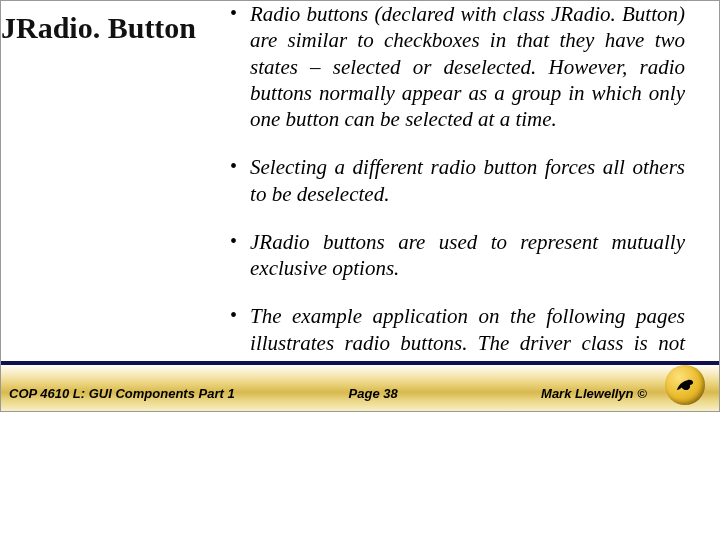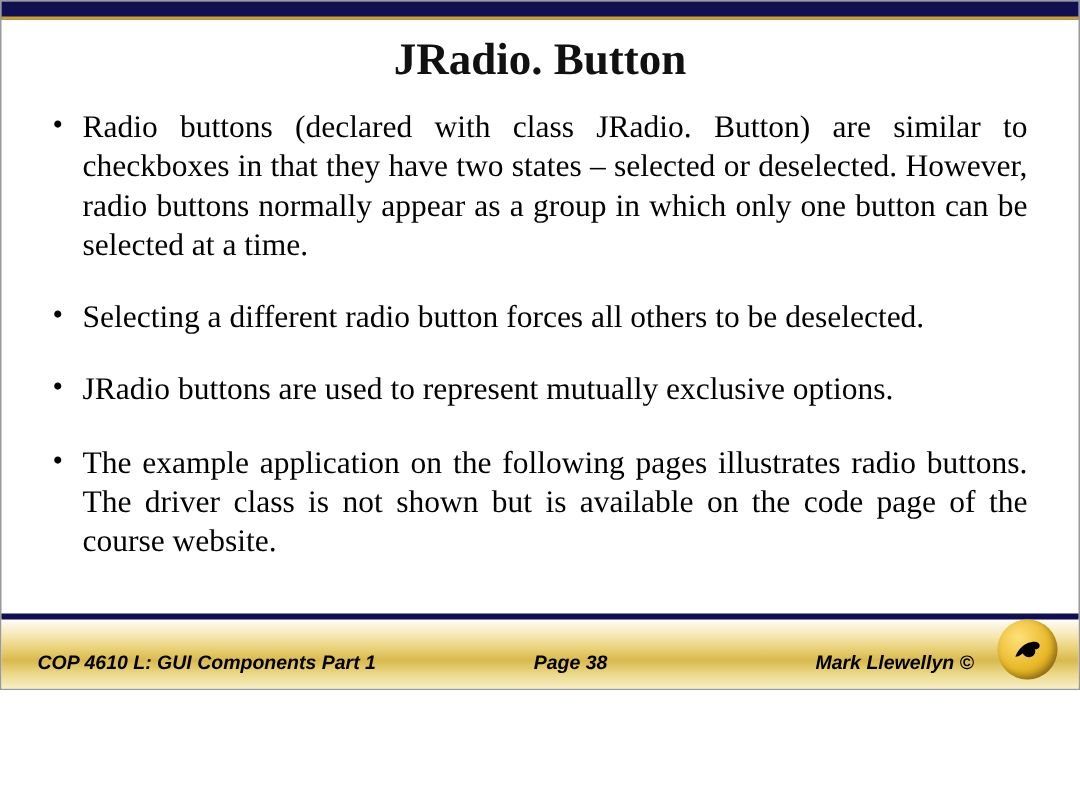--- a/index.html
+++ b/index.html
@@ -1,23 +1,23 @@
 <!DOCTYPE html>
 <html><head>
 <meta charset="utf-8">
 <style>
   * { margin: 0; padding: 0; box-sizing: border-box; }
   html, body { width: 720px; height: 540px; overflow: hidden; font-family: "Times New Roman", Times, serif; }
   .slide {
-    width: 720px; height: 460px;
+    width: 720px; height: 412px;
     background: #fff;
     border: 1px solid #999;
     position: relative;
     display: flex;
-    flex-direction: column;
+    flex-direction: row;
   }
   .topbar {
     height: 12px;
     background: #101050;
     border-bottom: 2px solid #c8a030;
   }
   .title {
     text-align: center;
     font-size: 30px;
     font-weight: bold;
@@ -36,21 +36,21 @@
     margin-bottom: 22px;
     text-align: justify;
     text-justify: inter-word;
   }
   .bullet .dot {
     width: 20px;
     flex: none;
     font-size: 20px;
     line-height: 1.25;
   }
-  .bullet .txt { flex: 1; }
+  .bullet .txt { flex: 1; font-style: italic; }
   .footer {
     position: absolute;
     left: 0; right: 0; bottom: 0;
     height: 52px;
   }
   .footer-grad {
     position: absolute;
     left: 0; right: 0; bottom: 0;
     height: 48px;
     background: linear-gradient(to bottom,
@@ -73,21 +73,21 @@
     position: absolute;
     left: 0; right: 0;
     bottom: 10px;
     display: flex;
     align-items: center;
     font-family: Arial, Helvetica, sans-serif;
     font-style: italic;
     font-weight: bold;
     font-size: 13px;
     color: #000;
-    padding: 0 18px 0 24px;
+    padding: 0 18px 0 8px;
   }
   .footer-left { flex: 1.3; text-align: left; }
   .footer-center { flex: 0.8; text-align: center; }
   .footer-right { flex: 1; text-align: center; padding-left: 28px; }
   .logo {
     position: absolute;
     right: 14px;
     bottom: 6px;
     width: 40px; height: 40px;
     border-radius: 50%;

